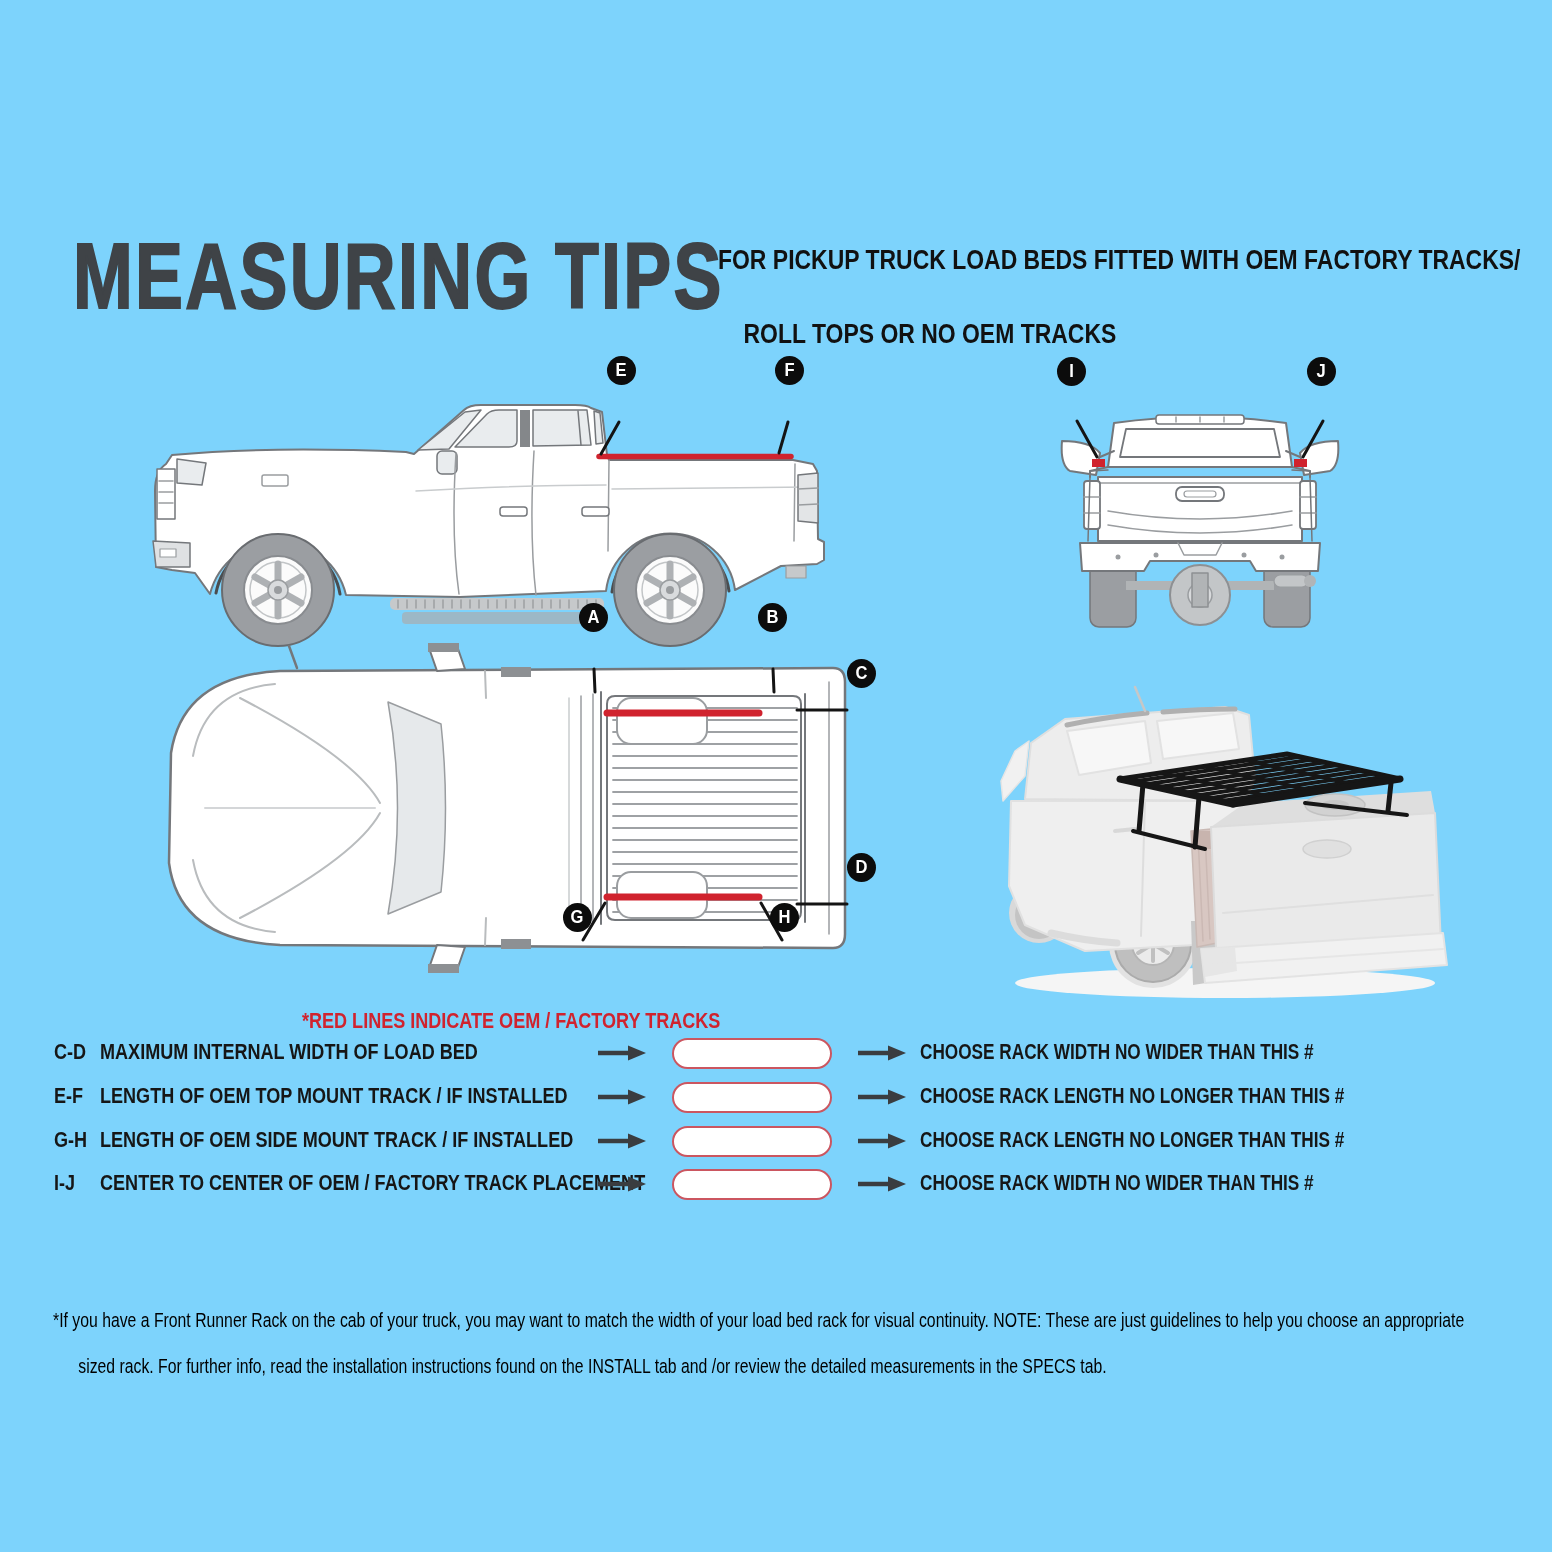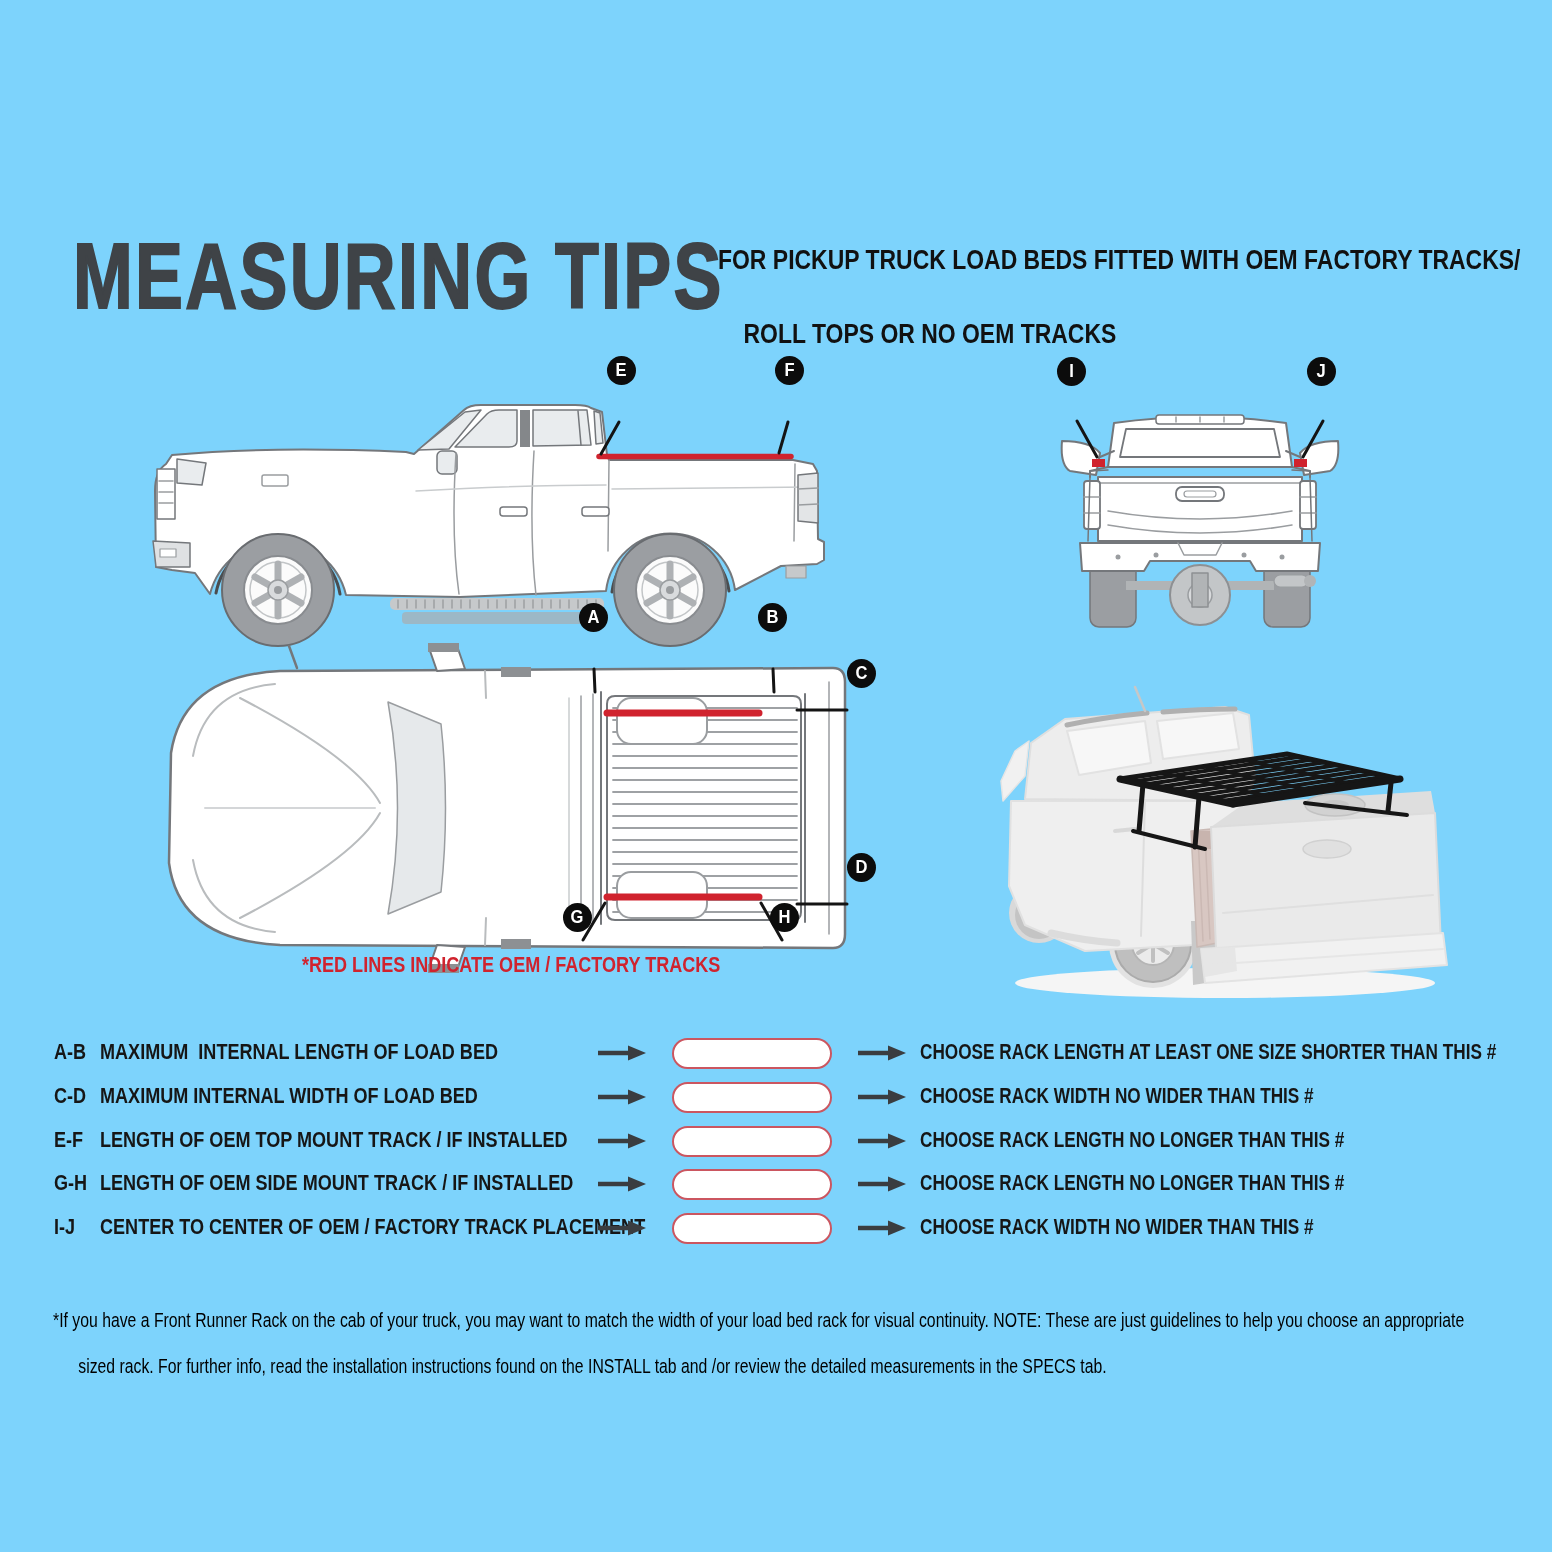--- a/index.html
+++ b/index.html
@@ -333,40 +333,26 @@
   <div class="lbl" style="left:847px;top:853px;">
       <span>D</span>
     </div>
   <div class="lbl" style="left:563px;top:903px;">
       <span>G</span>
     </div>
   <div class="lbl" style="left:770px;top:903px;">
       <span>H</span>
     </div>
 
-  <div class="abs" style="left:284px;top:934px;">
+  <div class="abs" style="left:284px;top:990px;">
     <span class="cond req-red">*RED LINES INDICATE OEM / FACTORY TRACKS</span>
   </div>
 
   <div class="rows">
 
-      <div class="mrow">
-        <span class="mkey">A-B</span>
-        <span class="mlabel">MAXIMUM  INTERNAL LENGTH OF LOAD BED</span>
-        <svg class="arrow1" width="48" height="16" viewBox="0 0 48 16">
-          <line x1="0" y1="8" x2="31" y2="8" stroke="#3a3d40" stroke-width="4.5"></line>
-          <polygon points="30,0.5 48,8 30,15.5" fill="#3a3d40"></polygon>
-        </svg>
-        <div class="pill"></div>
-        <svg class="arrow2" width="48" height="16" viewBox="0 0 48 16">
-          <line x1="0" y1="8" x2="31" y2="8" stroke="#3a3d40" stroke-width="4.5"></line>
-          <polygon points="30,0.5 48,8 30,15.5" fill="#3a3d40"></polygon>
-        </svg>
-        <span class="minstr">CHOOSE RACK LENGTH AT LEAST ONE SIZE SHORTER THAN THIS #</span>
-      </div>
 
       <div class="mrow">
         <span class="mkey">C-D</span>
         <span class="mlabel">MAXIMUM INTERNAL WIDTH OF LOAD BED</span>
         <svg class="arrow1" width="48" height="16" viewBox="0 0 48 16">
           <line x1="0" y1="8" x2="31" y2="8" stroke="#3a3d40" stroke-width="4.5"></line>
           <polygon points="30,0.5 48,8 30,15.5" fill="#3a3d40"></polygon>
         </svg>
         <div class="pill"></div>
         <svg class="arrow2" width="48" height="16" viewBox="0 0 48 16">

